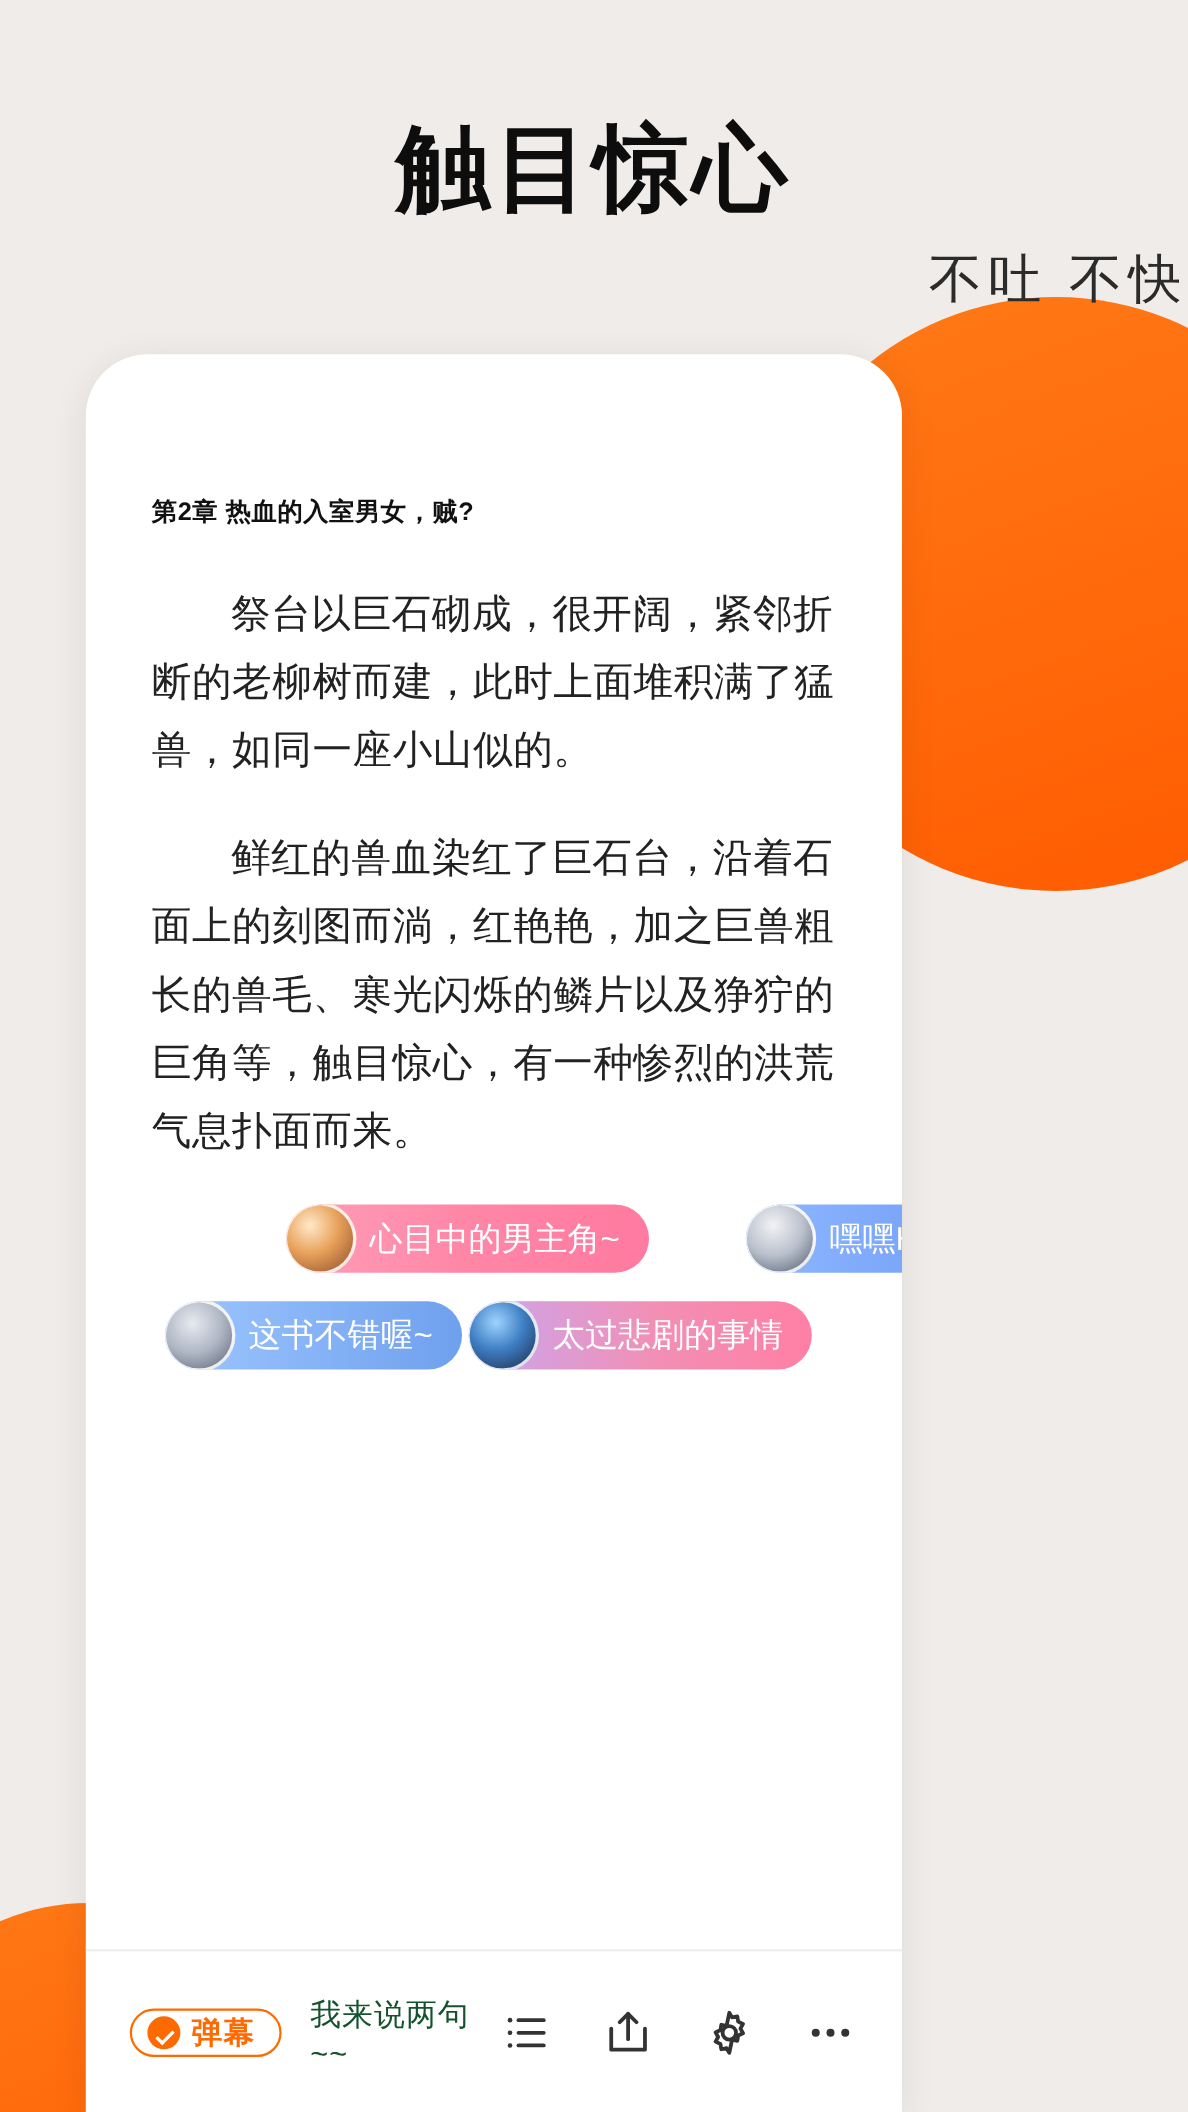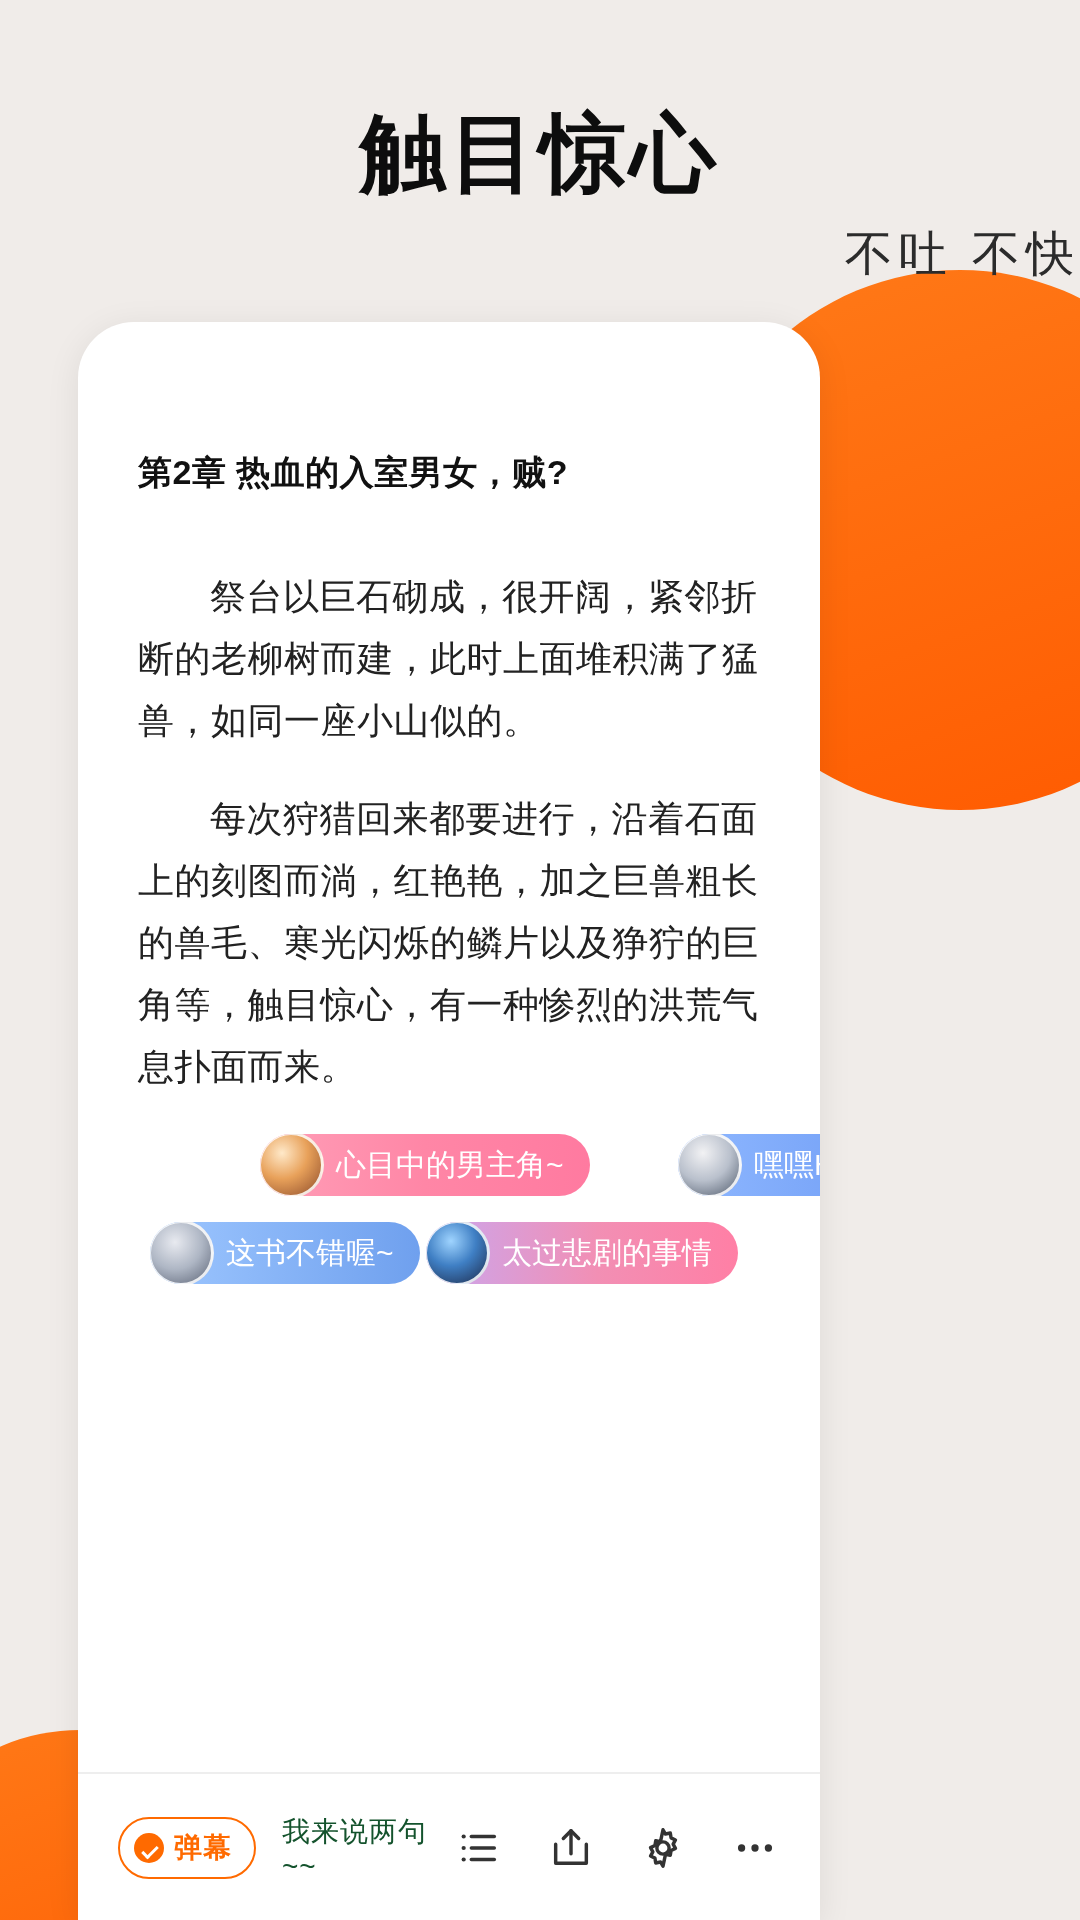--- a/index.html
+++ b/index.html
@@ -74,25 +74,25 @@
     border-radius: 56px 56px 0 0;
     z-index: 2;
     overflow: hidden;
     box-shadow: 0 6px 34px rgba(0,0,0,0.08);
   }
 
   .reader {
     padding: 128px 60px 0 60px;
   }
   .chapter-title {
-    font-size: 34px;
+    font-size: 23px;
     font-weight: bold;
     color: #111;
     letter-spacing: 0.5px;
-    margin-bottom: 70px;
+    margin-bottom: 46px;
   }
   .para {
     font-size: 36px;
     line-height: 62px;
     color: #222;
     text-indent: 72px;
     margin-bottom: 36px;
     letter-spacing: 0.5px;
   }
 
@@ -142,21 +142,21 @@
     height: 150px;
     border-top: 2px solid #eeeeee;
     display: flex;
     align-items: center;
     padding: 0 42px 0 40px;
     background: #fff;
   }
   .danmu-btn {
     display: flex;
     align-items: center;
-    height: 62px;
+    height: 44px;
     border: 2px solid #ff6a00;
     border-radius: 34px;
     padding: 0 22px 0 14px;
     flex: 0 0 auto;
   }
   .danmu-btn .dot {
     width: 30px;
     height: 30px;
     border-radius: 50%;
     background: #ff6a00;
@@ -204,21 +204,21 @@
 
 <div class="headline">触目惊心</div>
 <div class="subhead">不吐 不快</div>
 
 <div class="phone">
 
   <div class="reader">
     <div class="chapter-title">第2章 热血的入室男女，贼?</div>
 
     <div class="para">祭台以巨石砌成，很开阔，紧邻折断的老柳树而建，此时上面堆积满了猛兽，如同一座小山似的。</div>
-    <div class="para">每次狩猎回来都要进行，沿着石面上的刻图而淌，红艳艳，加之巨兽粗长的兽毛、寒光闪烁的鳞片以及狰狞的巨角等，触目惊心，有一种惨烈的洪荒气息扑面而来。</div>
+    <div class="para">鲜红的兽血染红了巨石台，沿着石面上的刻图而淌，红艳艳，加之巨兽粗长的兽毛、寒光闪烁的鳞片以及狰狞的巨角等，触目惊心，有一种惨烈的洪荒气息扑面而来。</div>
 
     <div class="danmu-area">
       <div class="danmu d1">
         <span class="av av1"></span>
         <span>心目中的男主角~</span>
       </div>
       <div class="danmu d2">
         <span class="av av2"></span>
         <span>嘿嘿Hi</span>
       </div>

